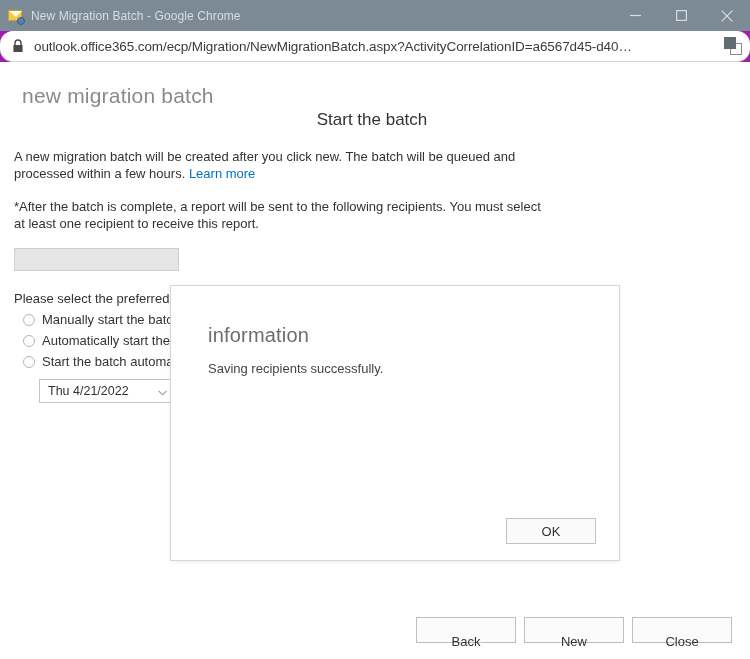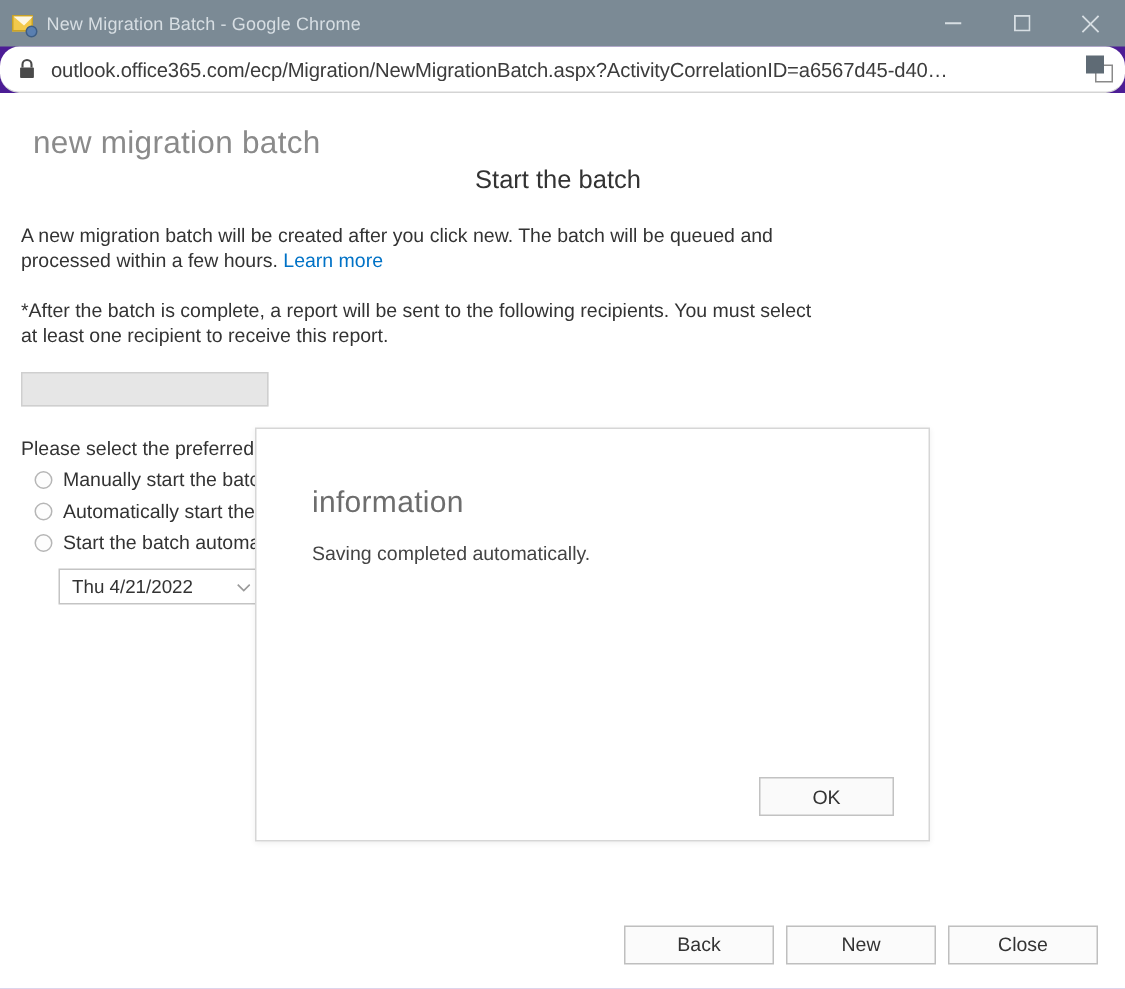--- a/index.html
+++ b/index.html
@@ -13,21 +13,21 @@
     background: #ffffff;
     font-family: "Liberation Sans", sans-serif;
     -webkit-font-smoothing: antialiased;
   }
 
   
   .window {
     width: 750px;
     height: 659px;
     position: relative;
-    background: #4c1d95;
+    background: #a21caf;
   }
 
   .titlebar {
     height: 31px;
     background: #7b8a95;
     display: flex;
     align-items: center;
     position: relative;
     box-sizing: border-box;
   }
@@ -276,21 +276,21 @@
     height: 58px;
     display: flex;
     align-items: center;
     justify-content: flex-end;
     padding-right: 18px;
     box-sizing: border-box;
   }
   .btn {
     height: 26px;
     min-width: 100px;
-    padding: 0 12px;
+    padding: 12px 12px;
     border: 1px solid #bfbfbf;
     background: #fbfbfb;
     color: #333333;
     font-size: 13px;
     font-family: "Liberation Sans", sans-serif;
     cursor: pointer;
     margin-left: 8px;
     box-sizing: border-box;
     line-height: 24px;
   }
@@ -437,21 +437,21 @@
 
     <div class="footer">
       <button class="btn">Back</button>
       <button class="btn">New</button>
       <button class="btn">Close</button>
     </div>
 
     <div class="modal-overlay">
       <div class="modal">
         <div class="modal-title">information</div>
-        <div class="modal-body">Saving completed automatically.</div>
+        <div class="modal-body">Saving recipients successfully.</div>
         <div class="modal-footer">
           <button class="modal-btn">OK</button>
         </div>
       </div>
     </div>
 
   </div>
 </div>
 
 </body></html>

